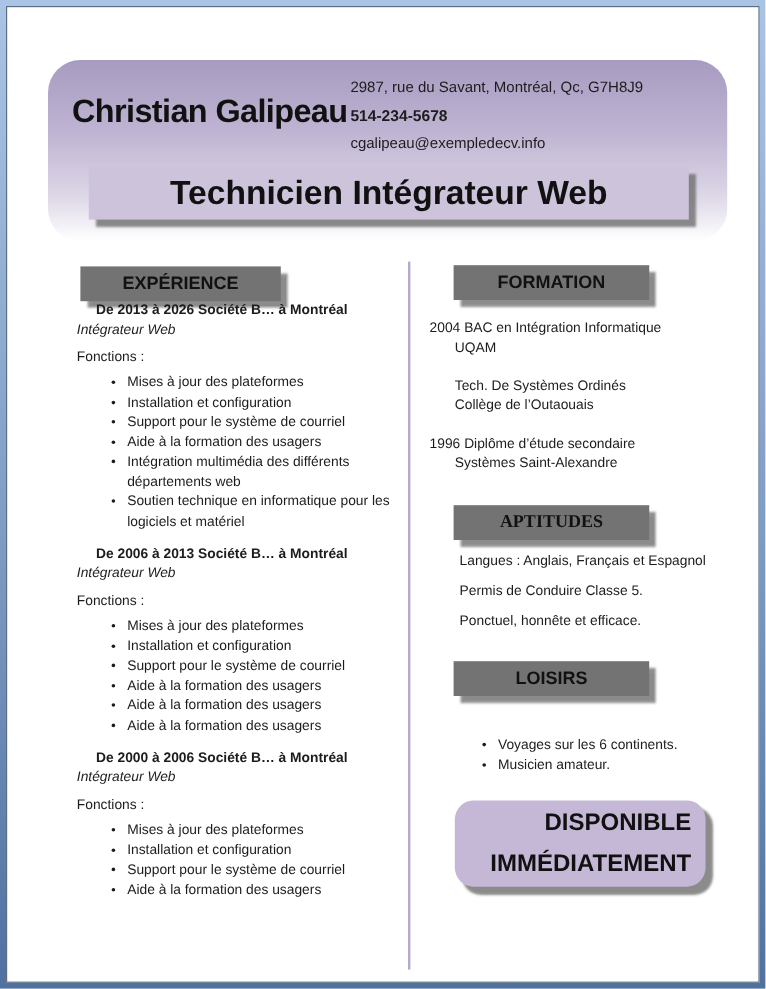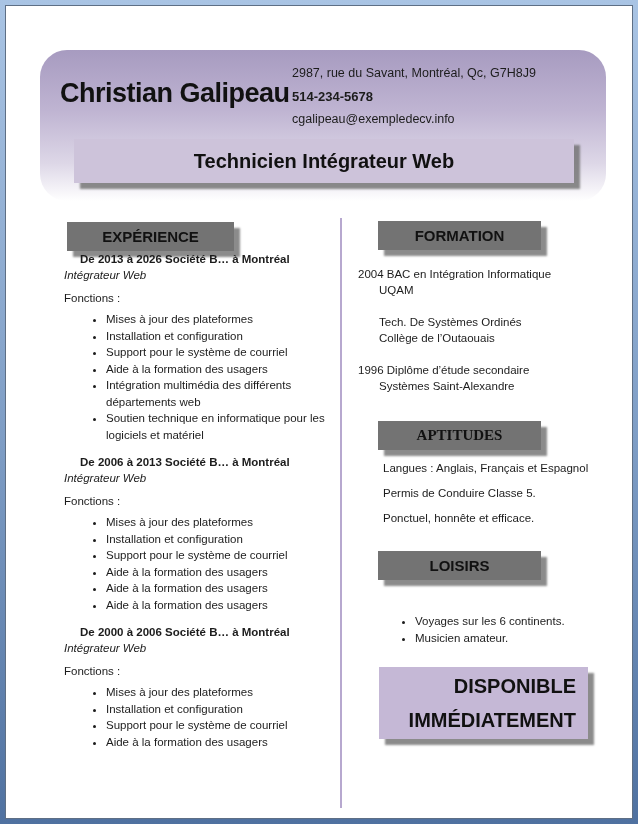--- a/index.html
+++ b/index.html
@@ -36,21 +36,21 @@
   .contact { position: absolute; left: 252px; top: 12px; line-height: 23px; }
   .addr  { font-size: 12.5px; }
   .phone { font-size: 13px; font-weight: bold; }
   .email { font-size: 12.5px; }
   .title-bar {
     position: absolute; left: 34px; top: 89px;
     width: 500px; height: 44px;
     background: #cdc3da;
     box-shadow: 6px 6px 2px rgba(110,110,110,0.8);
     display: flex; align-items: center; justify-content: center;
-    font-size: 20px; font-weight: bold; color: #111;
+    font-size: 28px; font-weight: bold; color: #111;
   }
   
   .divider {
     position: absolute; left: 334px; top: 212px;
     width: 2px; height: 590px;
     background: #b7a8cf;
   }
   .col-left  { position: absolute; left: 58px;  top: 212px; width: 264px; }
   .col-right { position: absolute; left: 352px; top: 212px; width: 246px; }
   .section-box {
@@ -81,20 +81,21 @@
   .loisirs-list { margin: 33px 0 0 0; padding-left: 57px; }
   .avail-box {
     margin: 21px 0 0 21px;
     width: 209px; height: 72px;
     background: #c5b8d6;
     box-shadow: 6px 6px 2px rgba(110,110,110,0.8);
     display: flex; flex-direction: column; justify-content: center;
     text-align: right; padding-right: 12px;
     font-size: 20px; font-weight: bold; color: #111;
     line-height: 34px;
+    border-radius: 16px;
   }
 </style>
 </head>
 <body>
 
 <div class="frame">
   <div class="page">
 
     <div class="header">
       <div class="name">Christian Galipeau</div>

